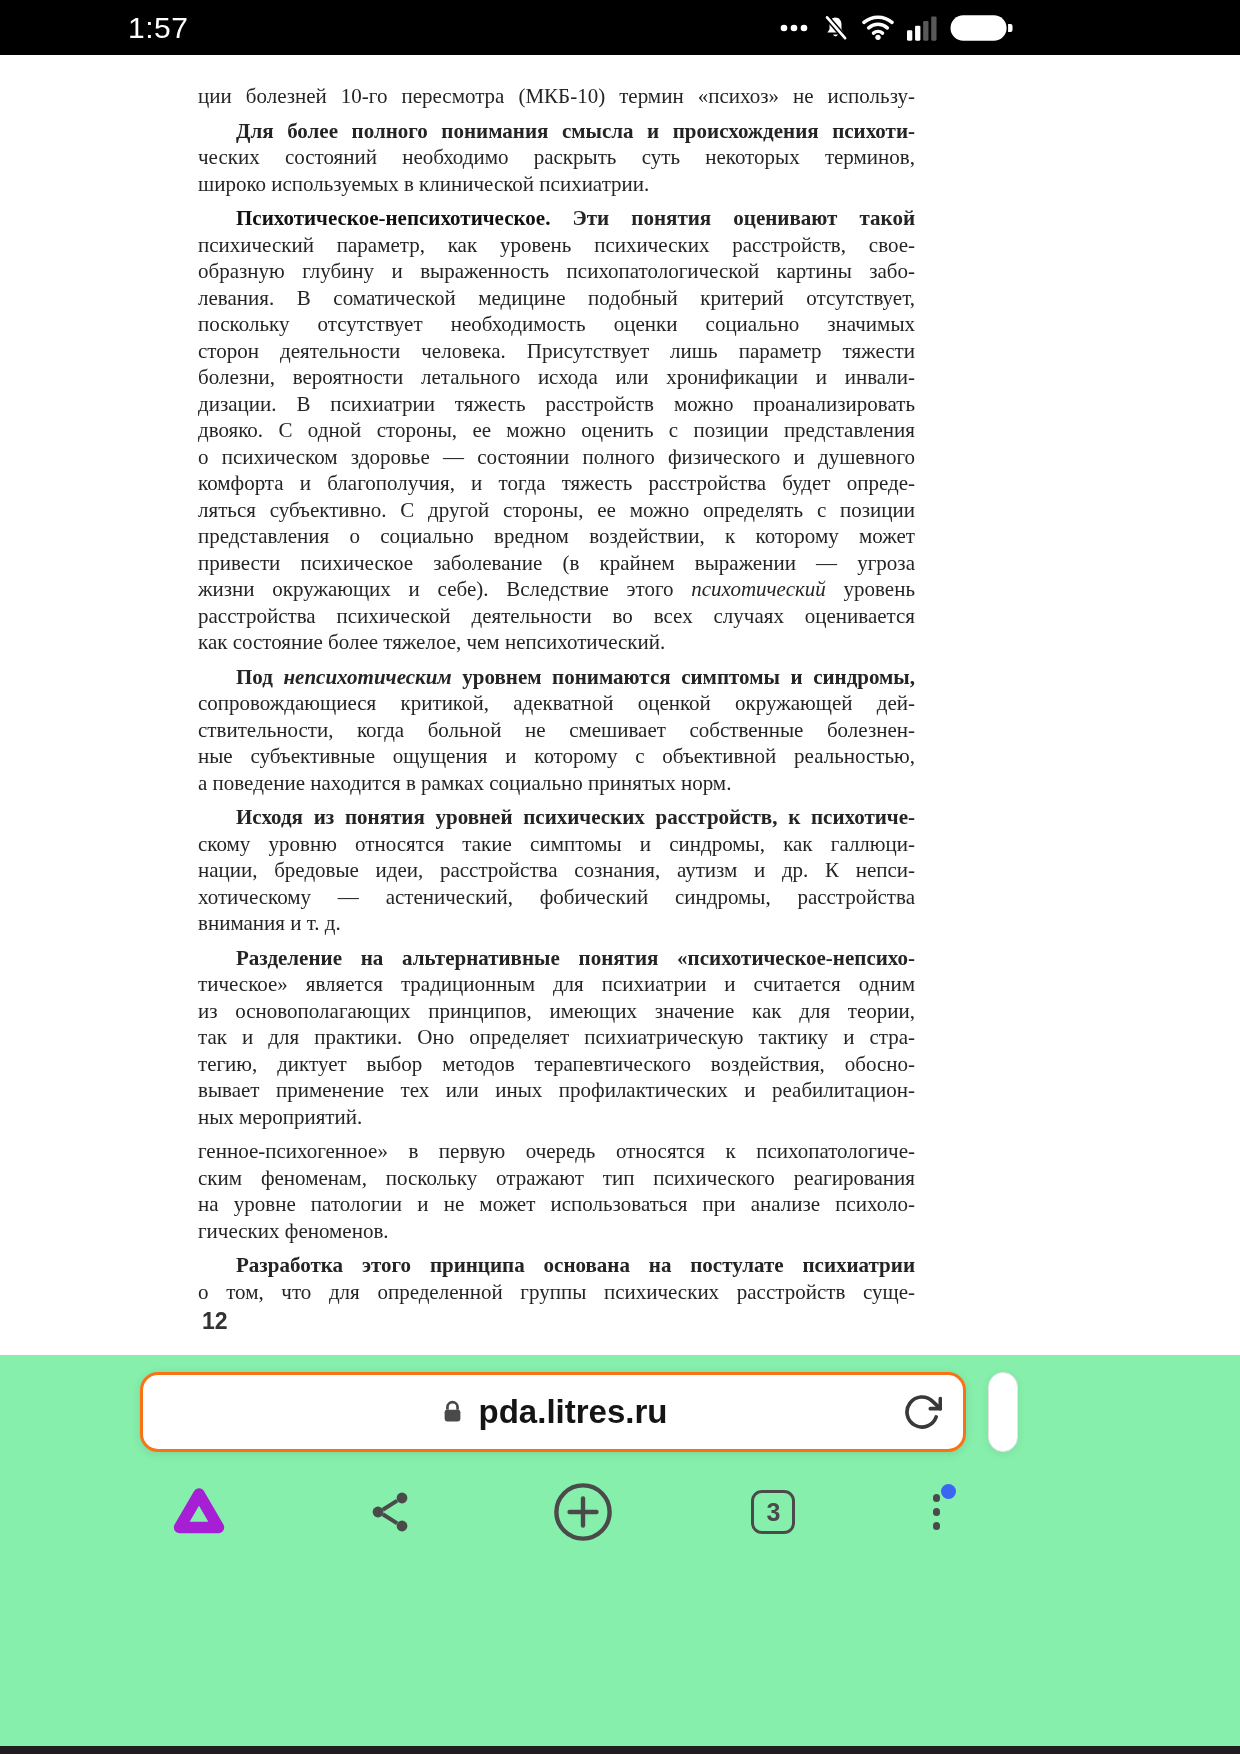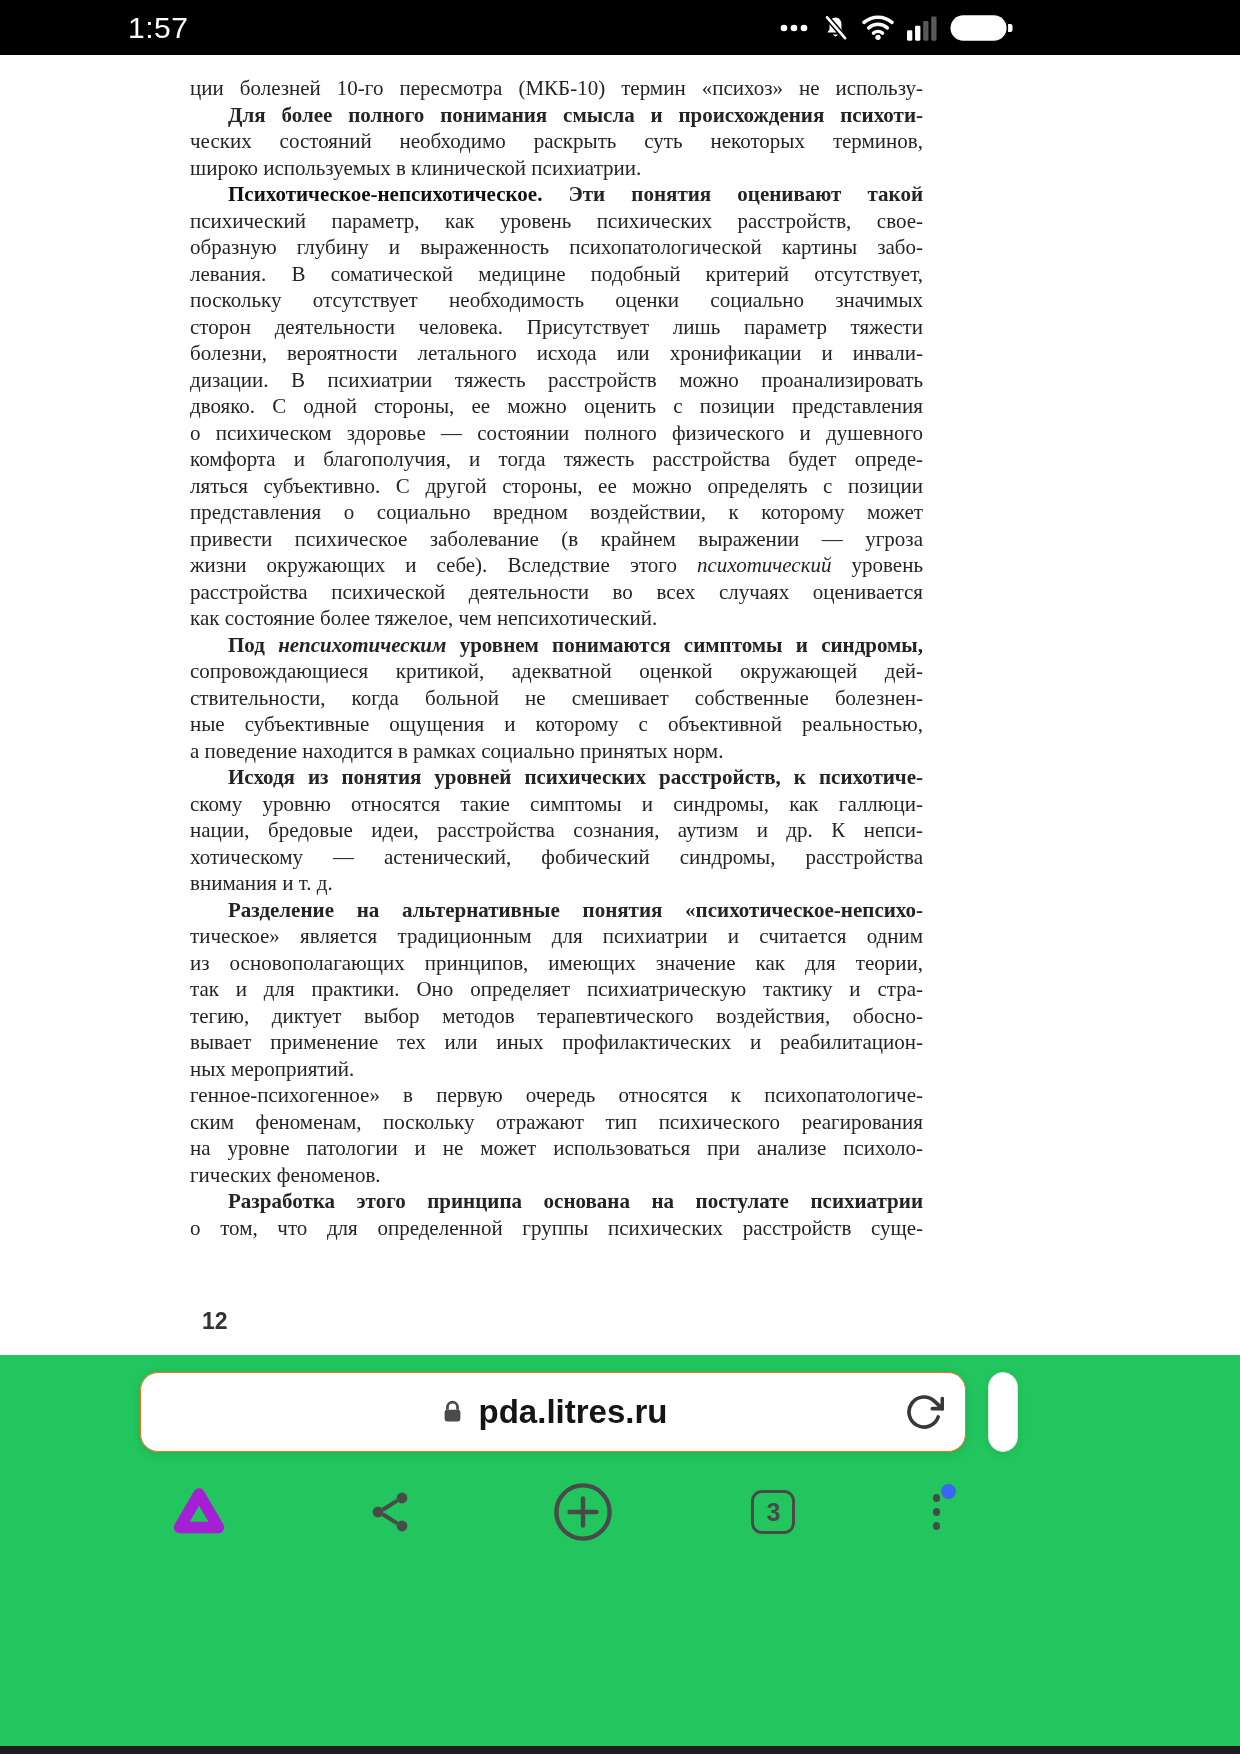--- a/index.html
+++ b/index.html
@@ -2,51 +2,51 @@
 <html><head>
 <meta charset="utf-8">
 <style>
   * { box-sizing: border-box; margin: 0; padding: 0; }
   html, body { background: #fff; }
   body {
     width: 1240px; height: 1754px;
     font-family: "Liberation Sans", sans-serif;
     position: relative;
   }
-  .screen { position: absolute; inset: 0; width: 1240px; height: 1754px; background: #22c55e; overflow: hidden; }
+  .screen { position: absolute; inset: 0; width: 1240px; height: 1754px; background: #86efac; overflow: hidden; }
 
   
   .status-bar { position: absolute; top: 0; left: 0; width: 1240px; height: 55px; background: #000; }
   .status-time {
     position: absolute; left: 128px; top: 50%; transform: translateY(-50%);
     color: #fff; font-size: 30px; letter-spacing: .5px;
   }
   .status-icons { position: absolute; right: 226px; top: 0; height: 55px; display: flex; align-items: center; gap: 13px; }
 
   
   .reader { position: absolute; top: 55px; left: 0; width: 1240px; height: 1300px; background: #fff; }
   .book-text {
     position: absolute; top: 20px; left: 190px; width: 733px;
     font-family: "Liberation Serif", "DejaVu Serif", serif;
     font-size: 21px; line-height: 26.5px; color: #242424;
   }
-  .para { margin: 0; }
+  .para { margin: 8px; }
   .tline { text-align: justify; text-align-last: justify; }
   .tline.endline { text-align-last: left; }
   .tline.indent { text-indent: 38px; font-weight: bold; }
   .tline b { color: #111; }
   .page-number {
     position: absolute; left: 202px; top: 1253px;
     font-weight: 700; font-size: 23px; color: #333;
   }
 
   
   .omnibox {
     position: absolute; left: 140px; top: 1372px; width: 826px; height: 80px;
-    background: #fff; border: 1px solid #f97316; border-radius: 18px;
+    background: #fff; border: 3px solid #f97316; border-radius: 18px;
     box-shadow: 0 2px 10px rgba(0,0,0,.10);
   }
   .omnibox-center { position: absolute; inset: 0; display: flex; align-items: center; justify-content: center; gap: 13px; }
   .url-text { font-size: 33px; font-weight: 700; color: #151515; }
   .reload-button {
     position: absolute; right: 18px; top: 50%; transform: translateY(-50%);
     width: 46px; height: 46px; background: none; border: none; cursor: pointer;
     display: flex; align-items: center; justify-content: center;
   }
   .card-edge {

